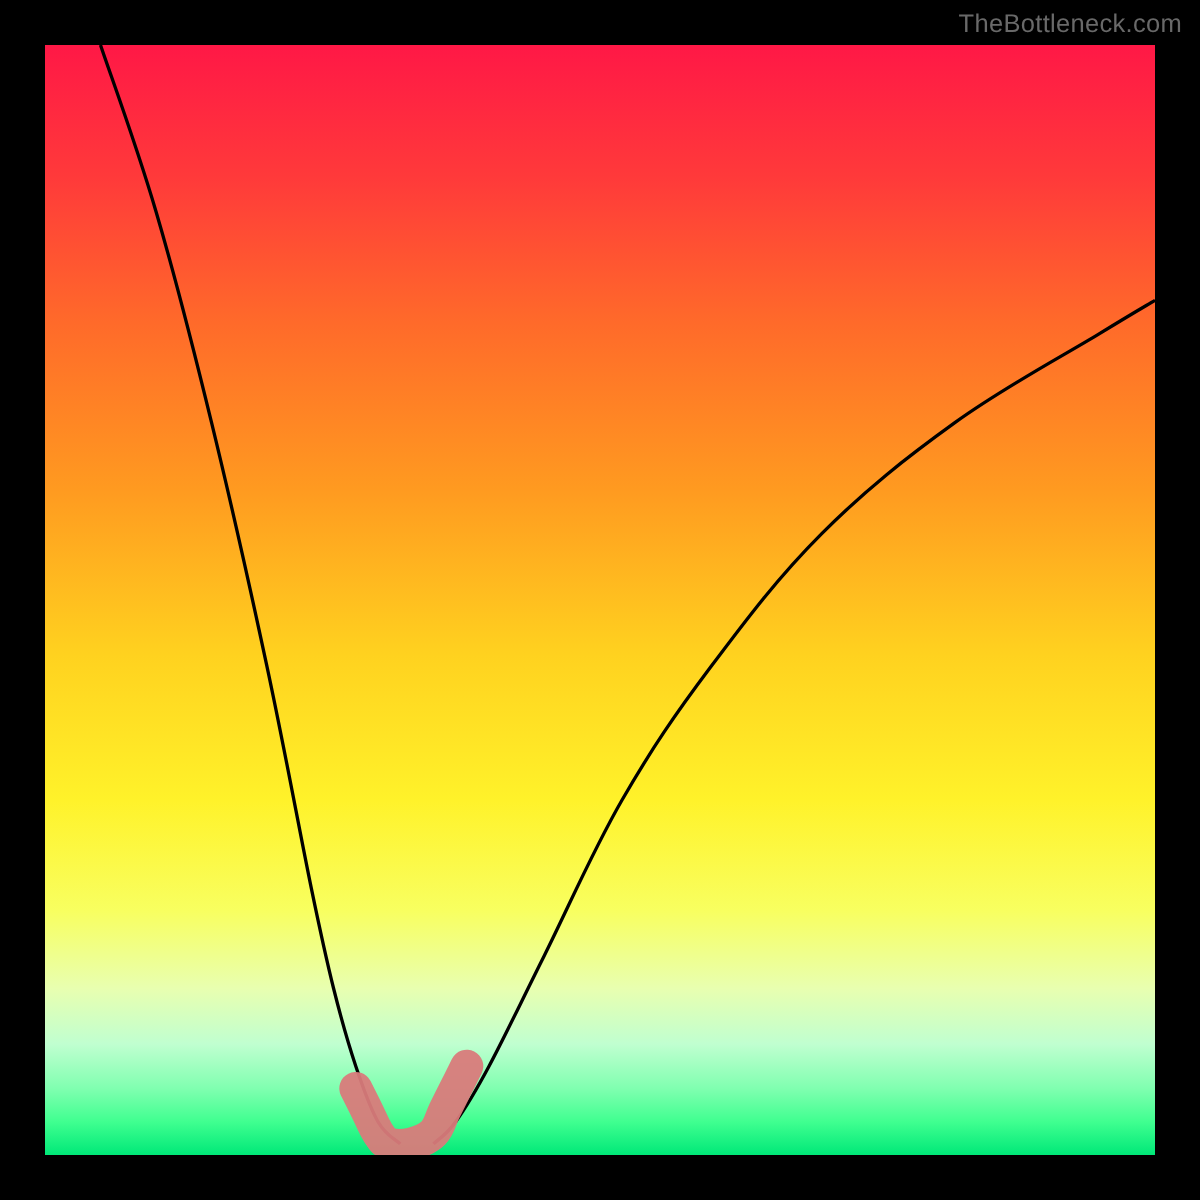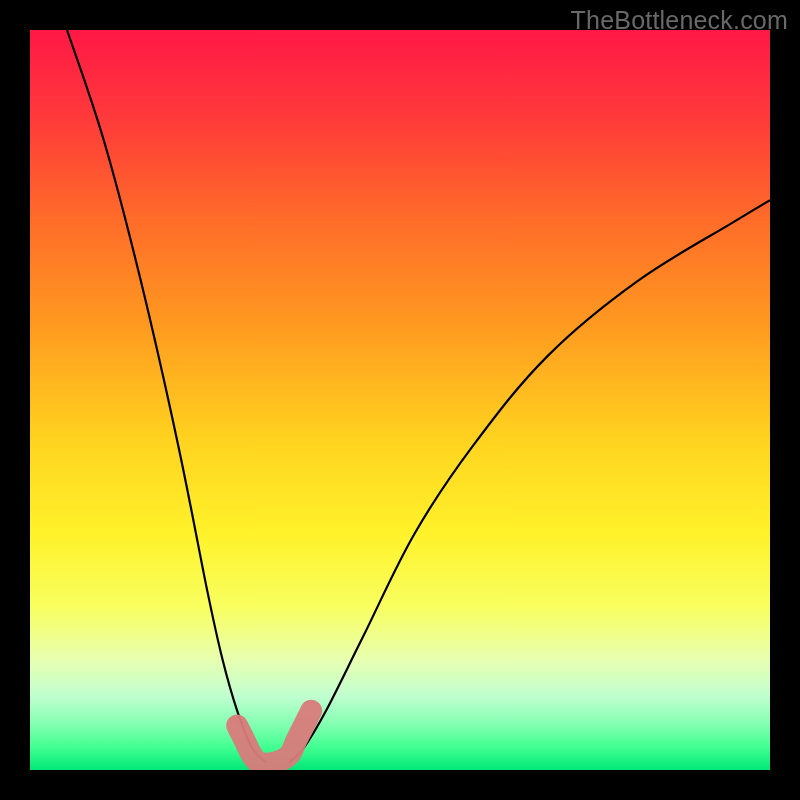--- a/index.html
+++ b/index.html
@@ -24,21 +24,21 @@
     left: 0;
     top: 0;
     width: 740px;
     height: 740px;
   }
   .watermark {
     position: absolute;
     top: 6px;
     right: 12px;
     color: #696969;
-    font-size: 25px;
+    font-size: 17px;
     font-weight: 500;
     letter-spacing: 0.2px;
     z-index: 20;
   }
   svg.curves {
     position: absolute;
     left: 30px;
     top: 30px;
     width: 740px;
     height: 740px;

